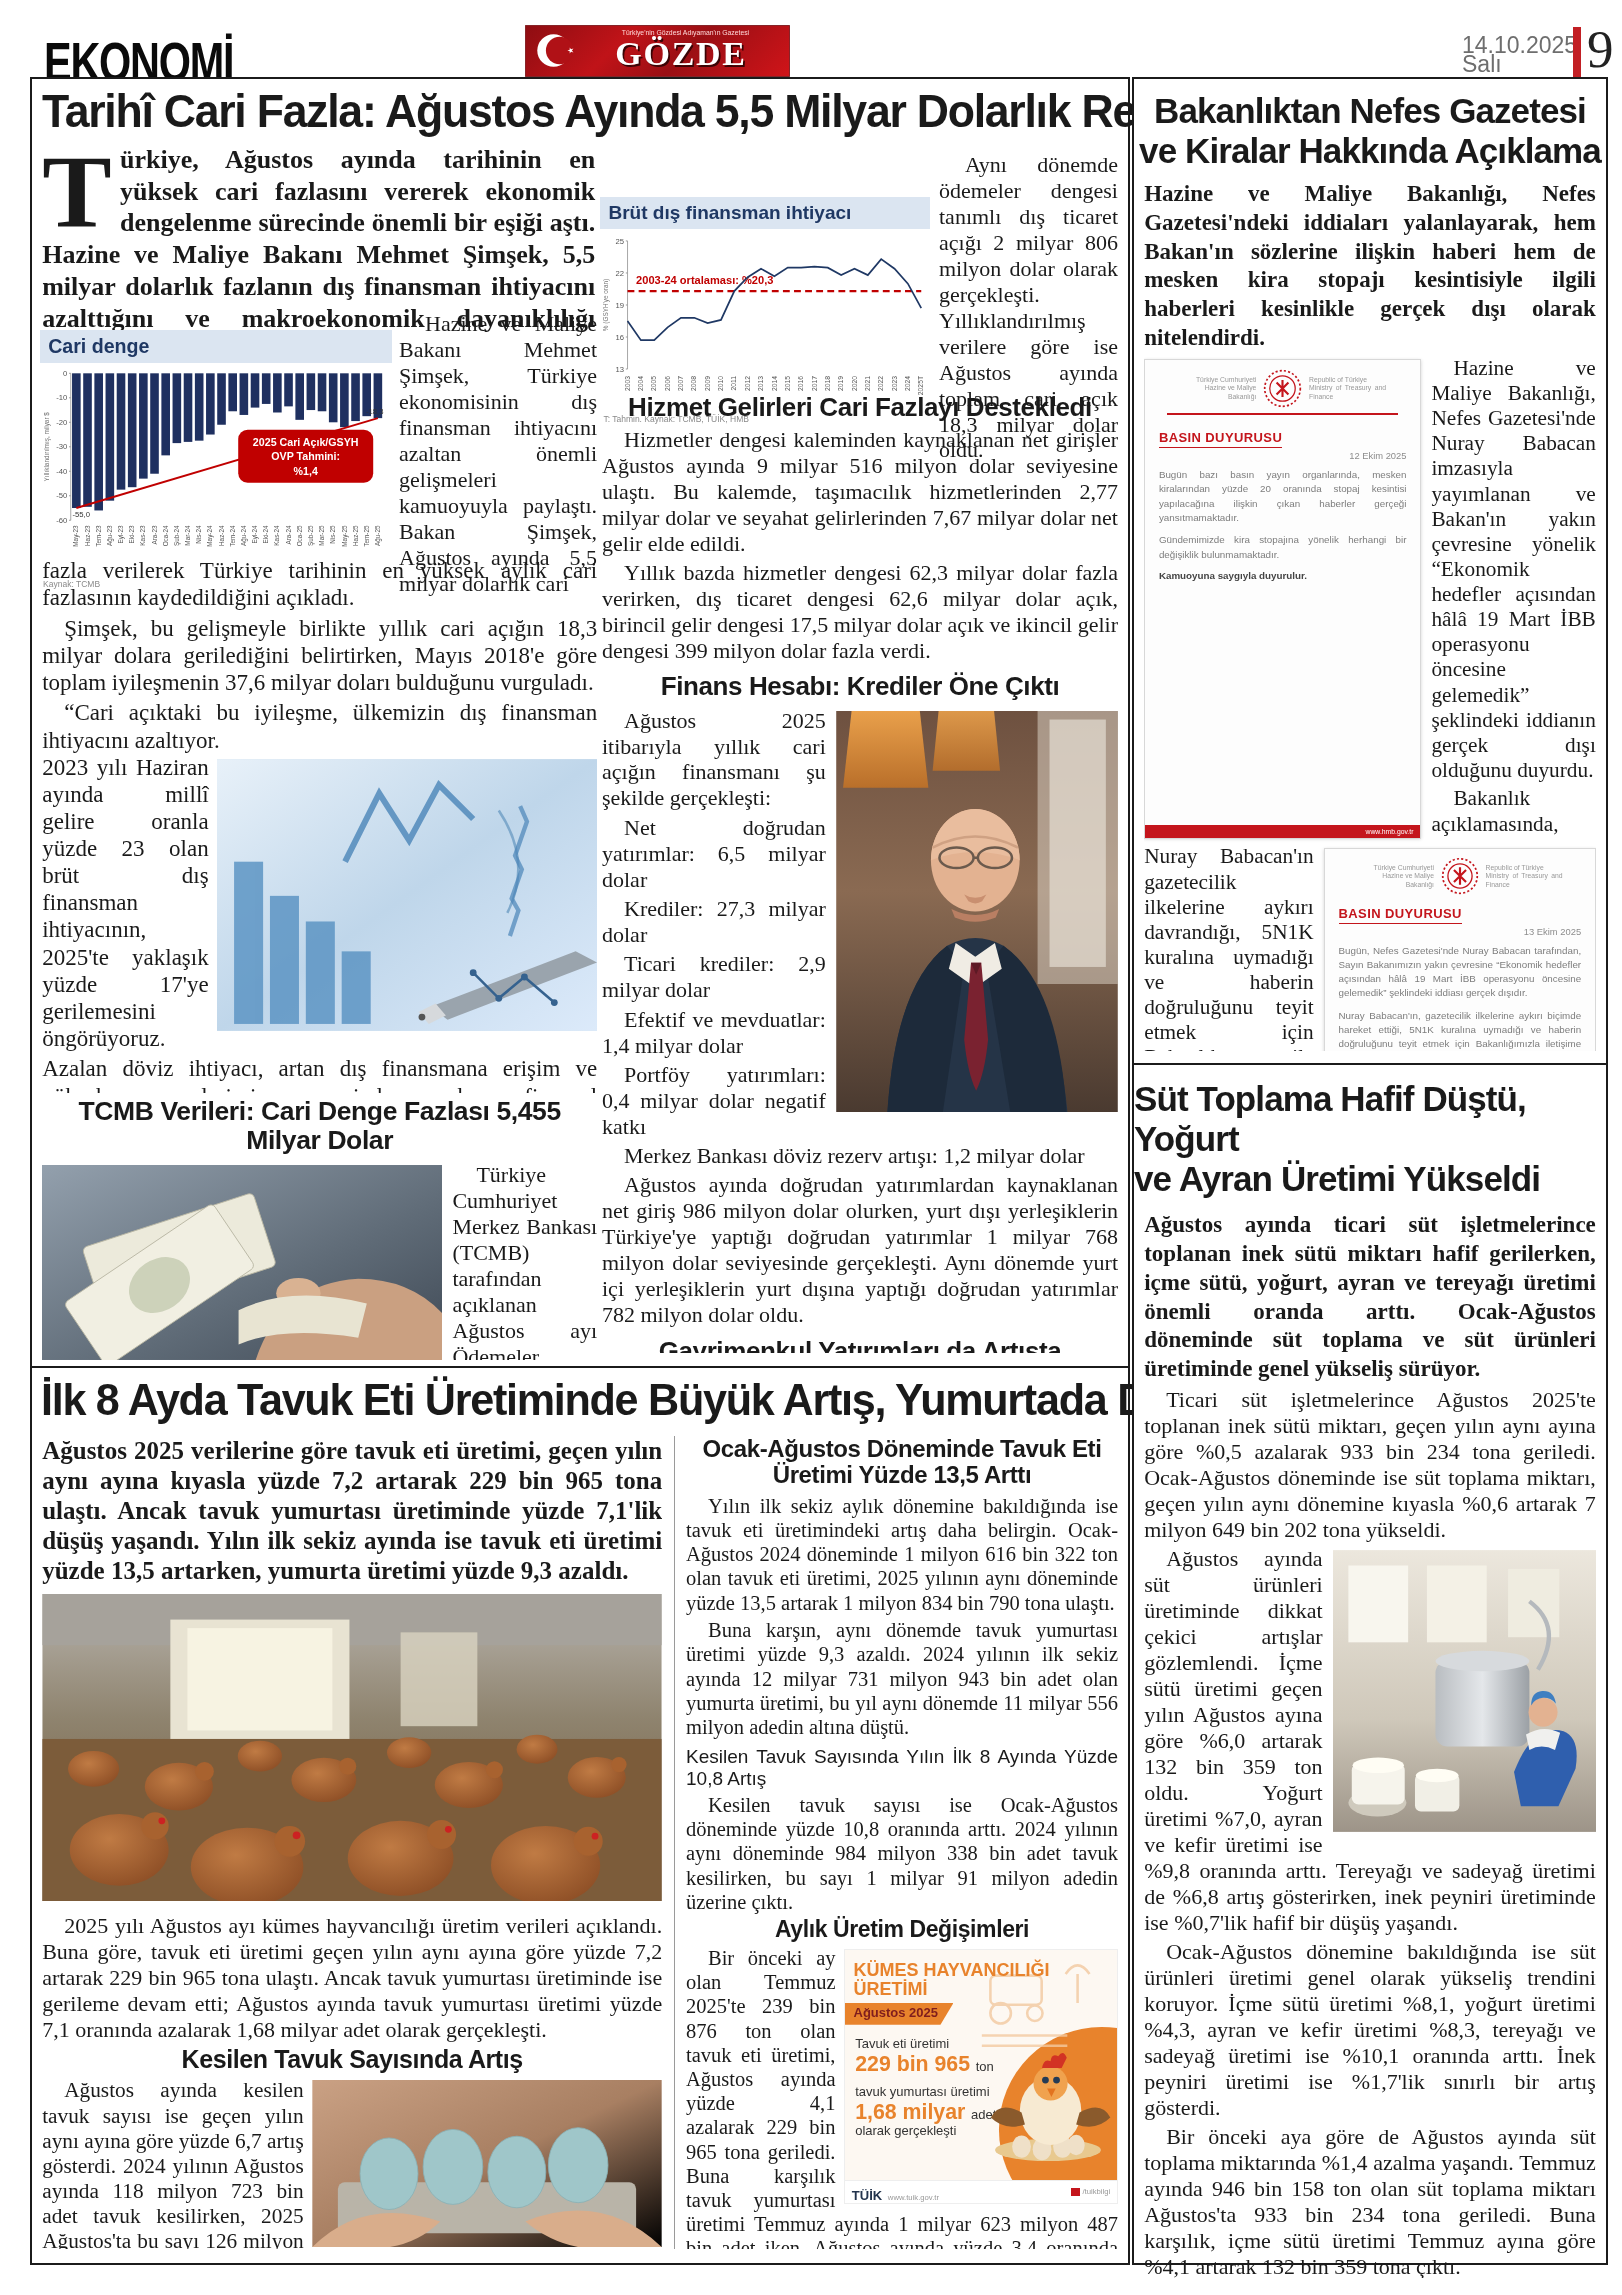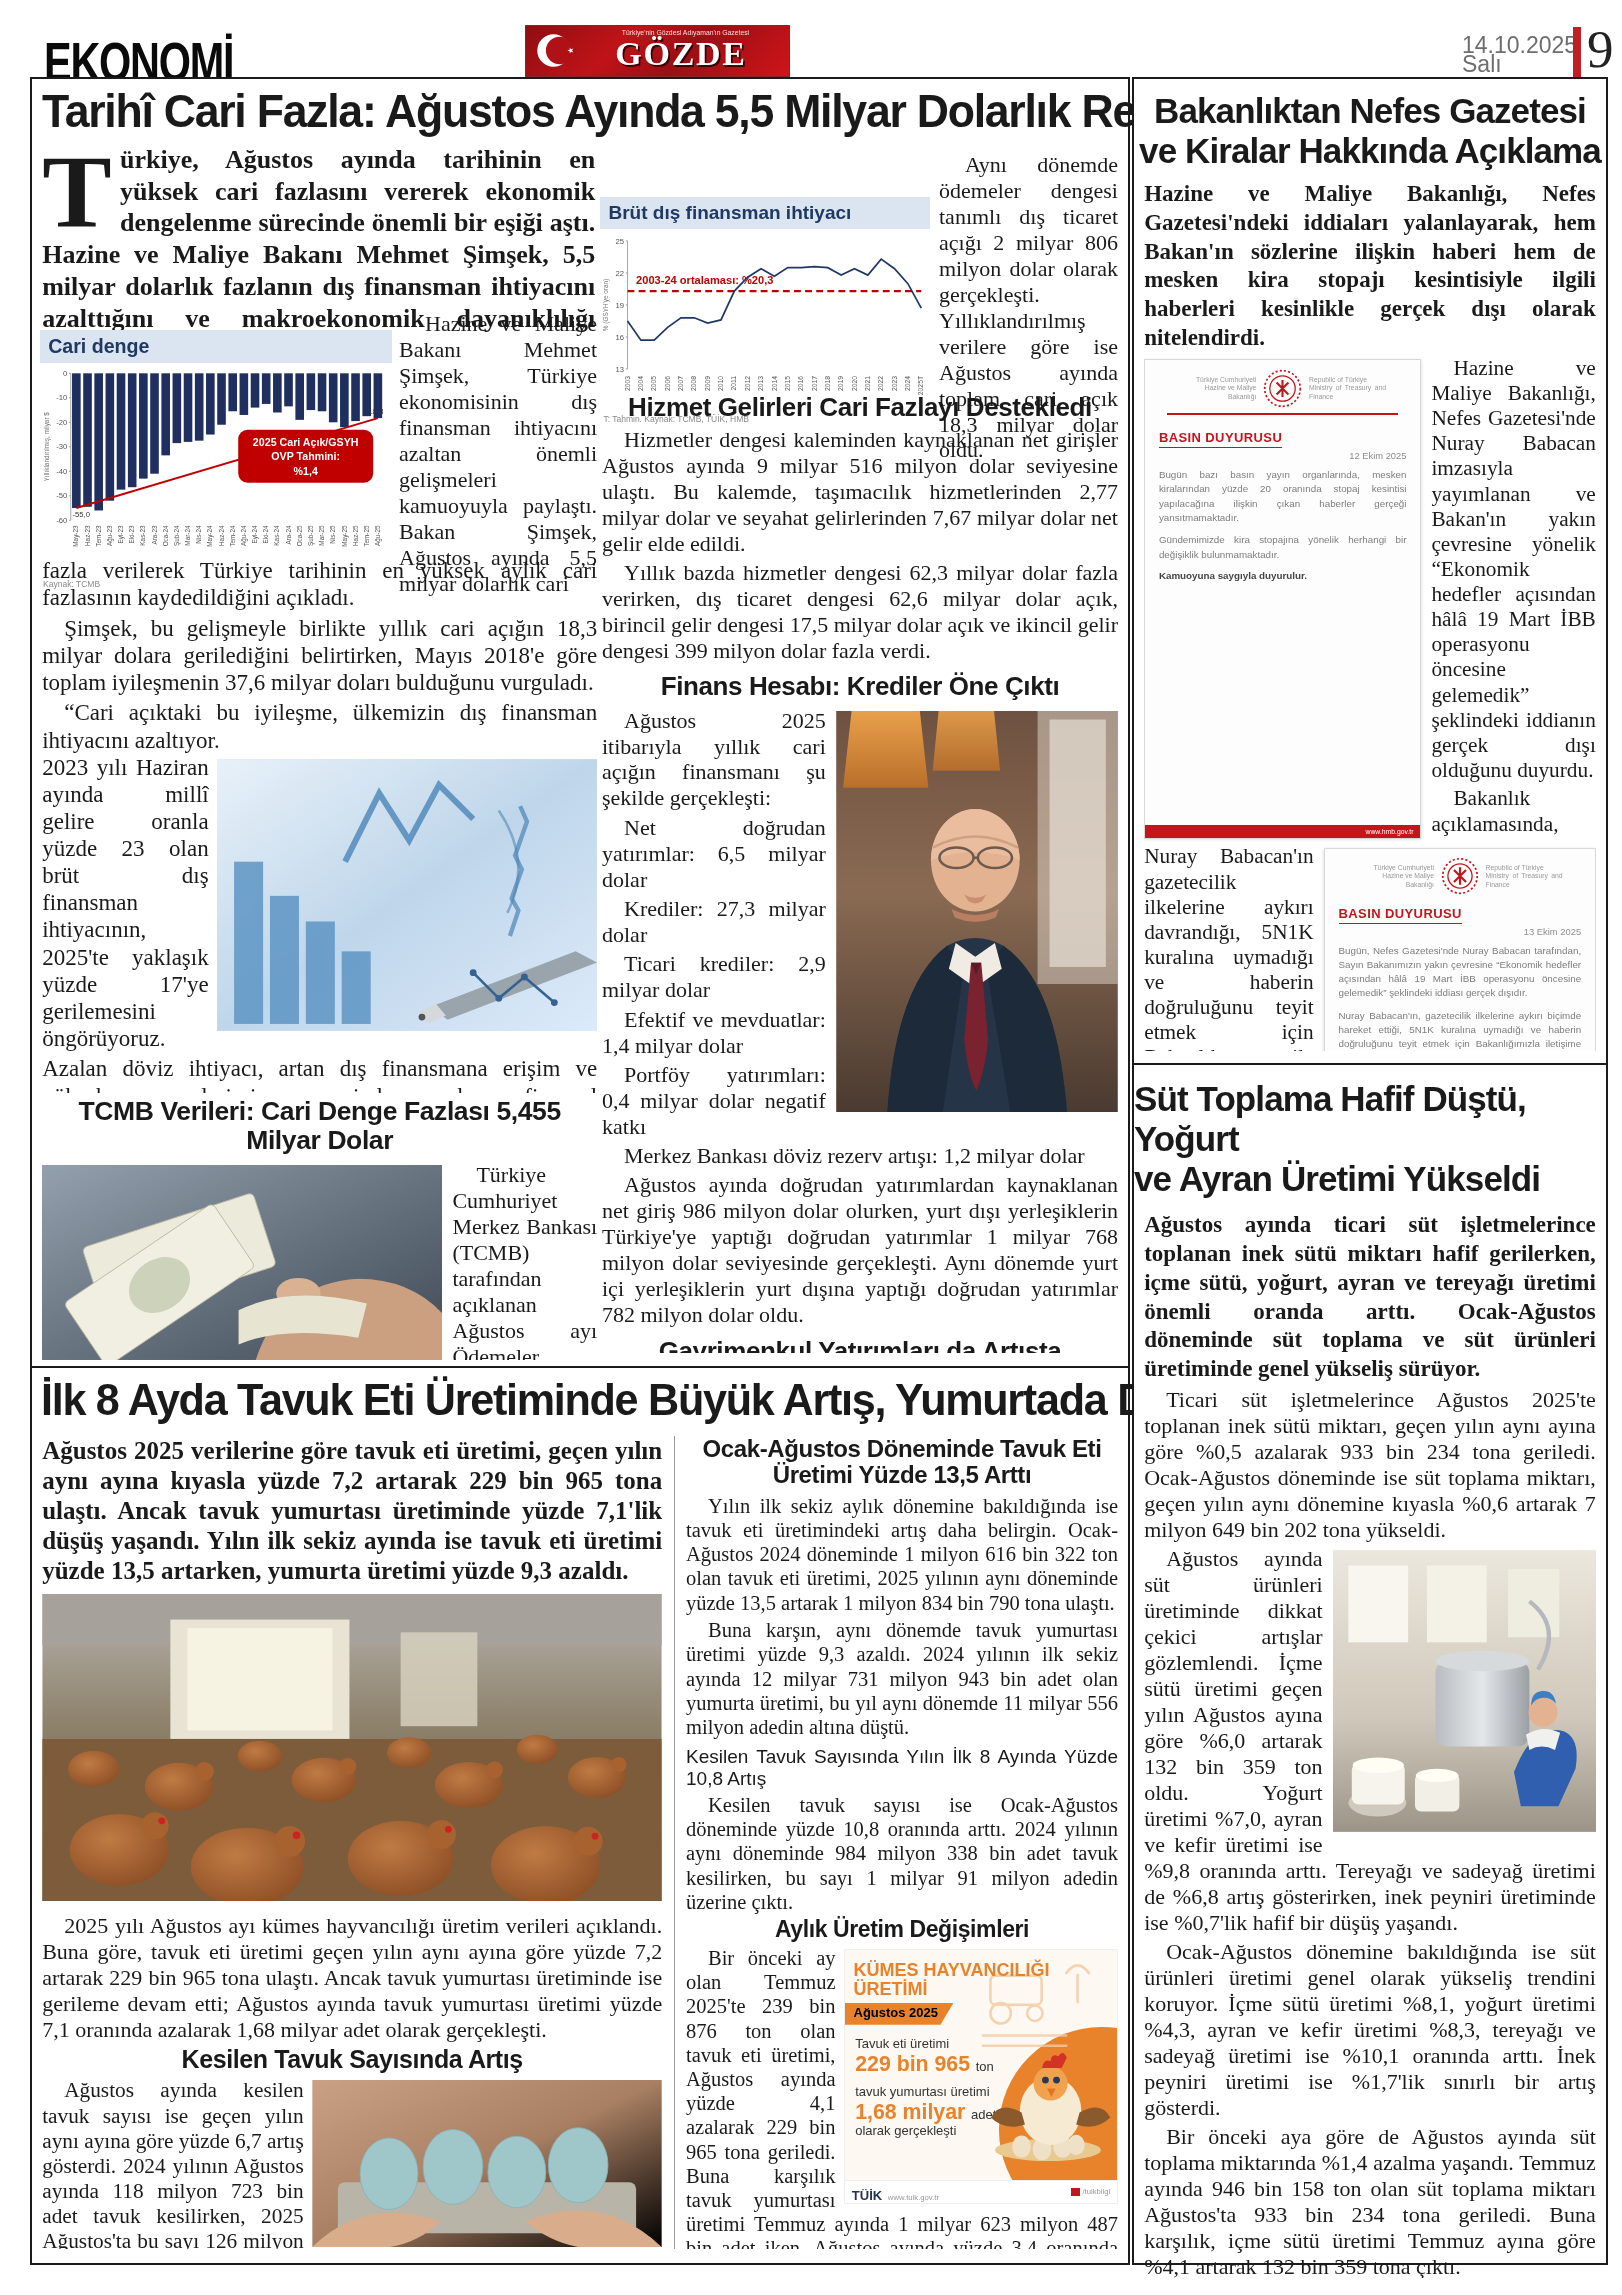--- a/index.html
+++ b/index.html
@@ -418,21 +418,21 @@
             <circle cx="182" cy="74" r="12"></circle>
               <circle cx="222" cy="74" r="9"></circle>
             <path d="M258,28 q14,-20 28,0 M272,28 v34"></path>
             <path d="M160,100 h100 M160,112 h100"></path>
           </g>
         </svg>
         <div style="position:relative;color:#e8832c;font-weight:bold;font-size:18px;line-height:1.05;padding:10.2px 8.5px 0;">
           <div>KÜMES HAYVANCILIĞI</div>
           <div>ÜRETİMİ</div>
         </div>
-        <div style="position:relative;display:inline-block;background:#e8832c;color:#000000;font-weight:bold;font-size:13px;padding:3.4px 15.4px 3.4px 8.5px;margin:0 0 0 0;clip-path:polygon(0 0,100% 0,88% 100%,0 100%);">Ağustos 2025</div>
+        <div style="position:relative;display:inline-block;background:#e8832c;color:#7f1d1d;font-weight:bold;font-size:13px;padding:3.4px 15.4px 3.4px 8.5px;margin:0 0 0 0;clip-path:polygon(0 0,100% 0,88% 100%,0 100%);">Ağustos 2025</div>
         <div style="position:relative;font-size:13px;color:#333;margin:12px 0 0 10.2px;">Tavuk eti üretimi</div>
         <div style="position:relative;margin:0 0 0 10.2px;"><span style="color:#e8832c;font-weight:bold;font-size:21.3px;">229 bin 965</span>
           <span style="font-size:13px;color:#333;">ton</span></div>
         <div style="position:relative;font-size:13px;color:#333;margin:8.5px 0 0 10.2px;">tavuk yumurtası üretimi</div>
         <div style="position:relative;margin:0 0 0 10.2px;"><span style="color:#e8832c;font-weight:bold;font-size:21.3px;">1,68 milyar</span>
           <span style="font-size:13px;color:#333;">adet</span></div>
         <div style="position:relative;font-size:13px;color:#333;margin:0 0 0 10.2px;">olarak gerçekleşti</div>
         <svg width="128" height="111" style="position:absolute;right:5.1px;top:101px;" viewBox="0 0 150 130">
           <ellipse cx="75" cy="116" rx="62" ry="13" fill="#e8c98f"></ellipse>
           <g fill="#efe0c8">

